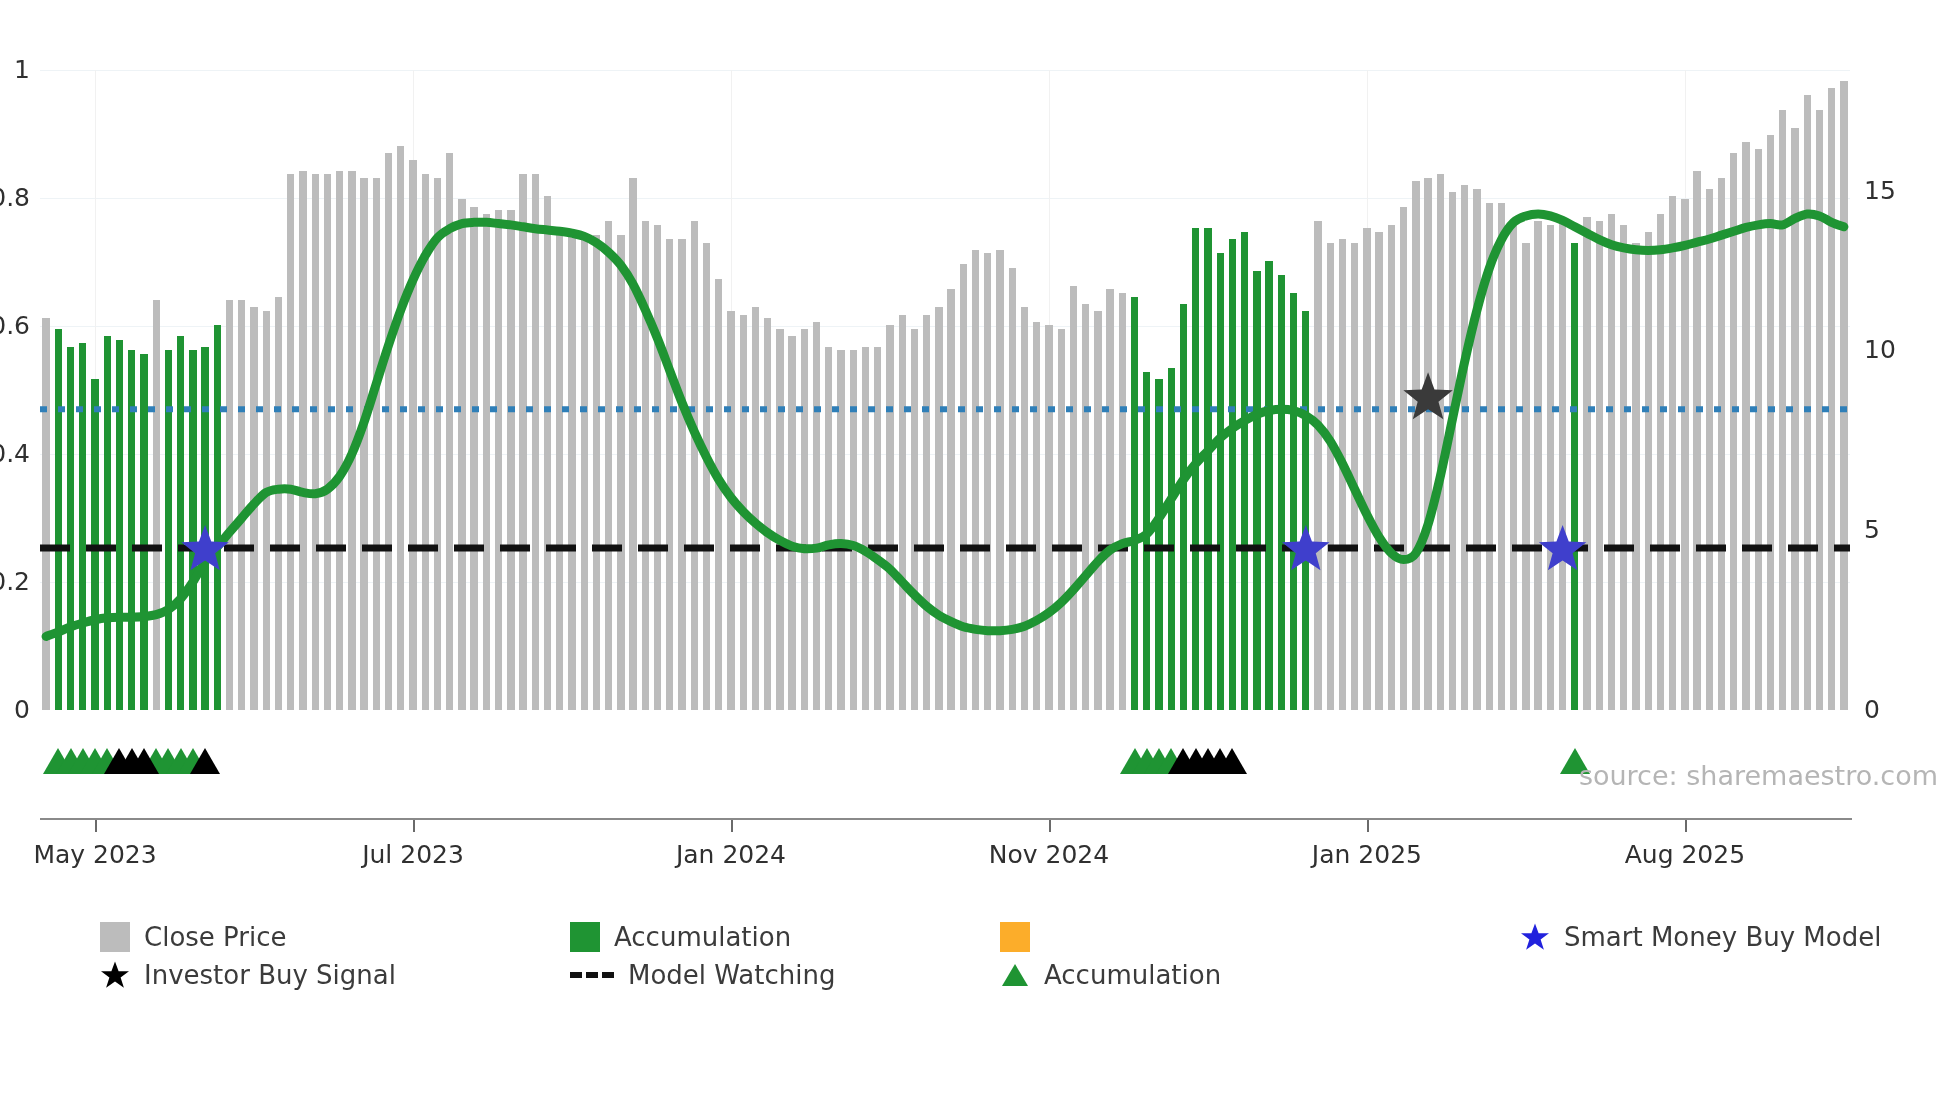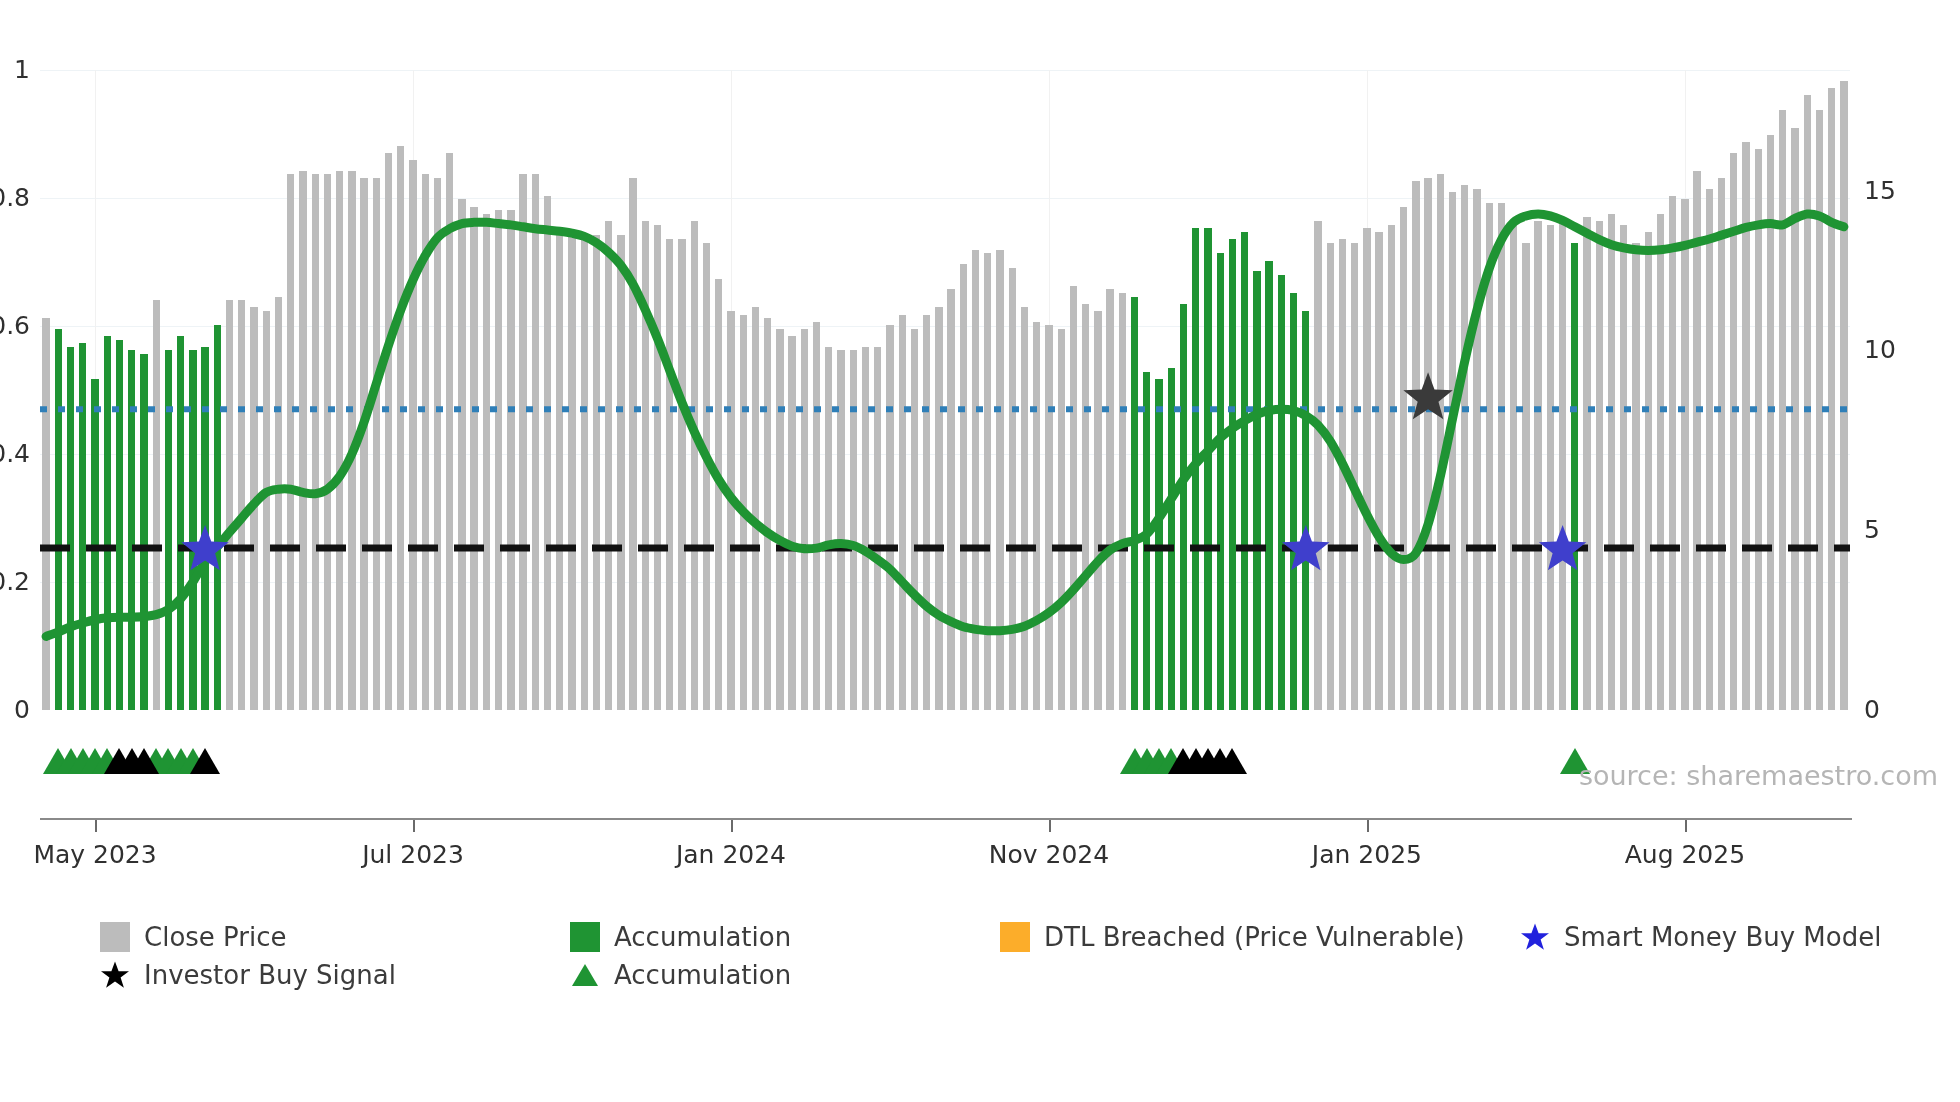--- a/index.html
+++ b/index.html
@@ -370,35 +370,40 @@
       <div class="leg-item">
         <div class="sw sw-sq" style="background: rgb(188, 188, 188);"></div>
         <span class="leg-label">Close Price</span>
       </div>
       <div class="leg-item">
         <div class="sw sw-sq" style="background: rgb(31, 148, 51);"></div>
         <span class="leg-label">Accumulation</span>
       </div>
       <div class="leg-item">
         <div class="sw sw-sq" style="background: rgb(252, 173, 42);"></div>
-        <span class="leg-label">DTL Breached (Price Vulnerable)</span>
       </div>
       <div class="leg-item">
         <div class="sw"><svg width="30" height="30" viewBox="0 0 30 30">
             <path d="M15 1.5 L18.6 11.2 L29 11.2 L20.6 17.6 L23.9 27.8 L15 21.4 L6.1 27.8 L9.4 17.6 L1 11.2 L11.4 11.2 Z" fill="#2222dd"></path>
           </svg></div>
         <span class="leg-label">Smart Money Buy Model</span>
       </div>
       <div class="leg-item">
         <div class="sw"><svg width="30" height="30" viewBox="0 0 30 30">
             <path d="M15 1.5 L18.6 11.2 L29 11.2 L20.6 17.6 L23.9 27.8 L15 21.4 L6.1 27.8 L9.4 17.6 L1 11.2 L11.4 11.2 Z" fill="#000000"></path>
           </svg></div>
         <span class="leg-label">Investor Buy Signal</span>
       </div>
       <div class="leg-item">
+        <div class="sw-wrap">
+          <div class="sw-dash" style="border-top-color: rgb(17, 17, 17);"></div>
+        </div>
+        <span class="leg-label">Model Watching</span>
+      </div>
+      <div class="leg-item">
         <div class="sw"><svg width="30" height="30" viewBox="0 0 30 30">
             <path d="M15 4 L28 26 L2 26 Z" fill="#1f9433"></path>
           </svg></div>
         <span class="leg-label">Accumulation</span>
       </div>
     </div>
 
 </div>
 
 </body></html>

